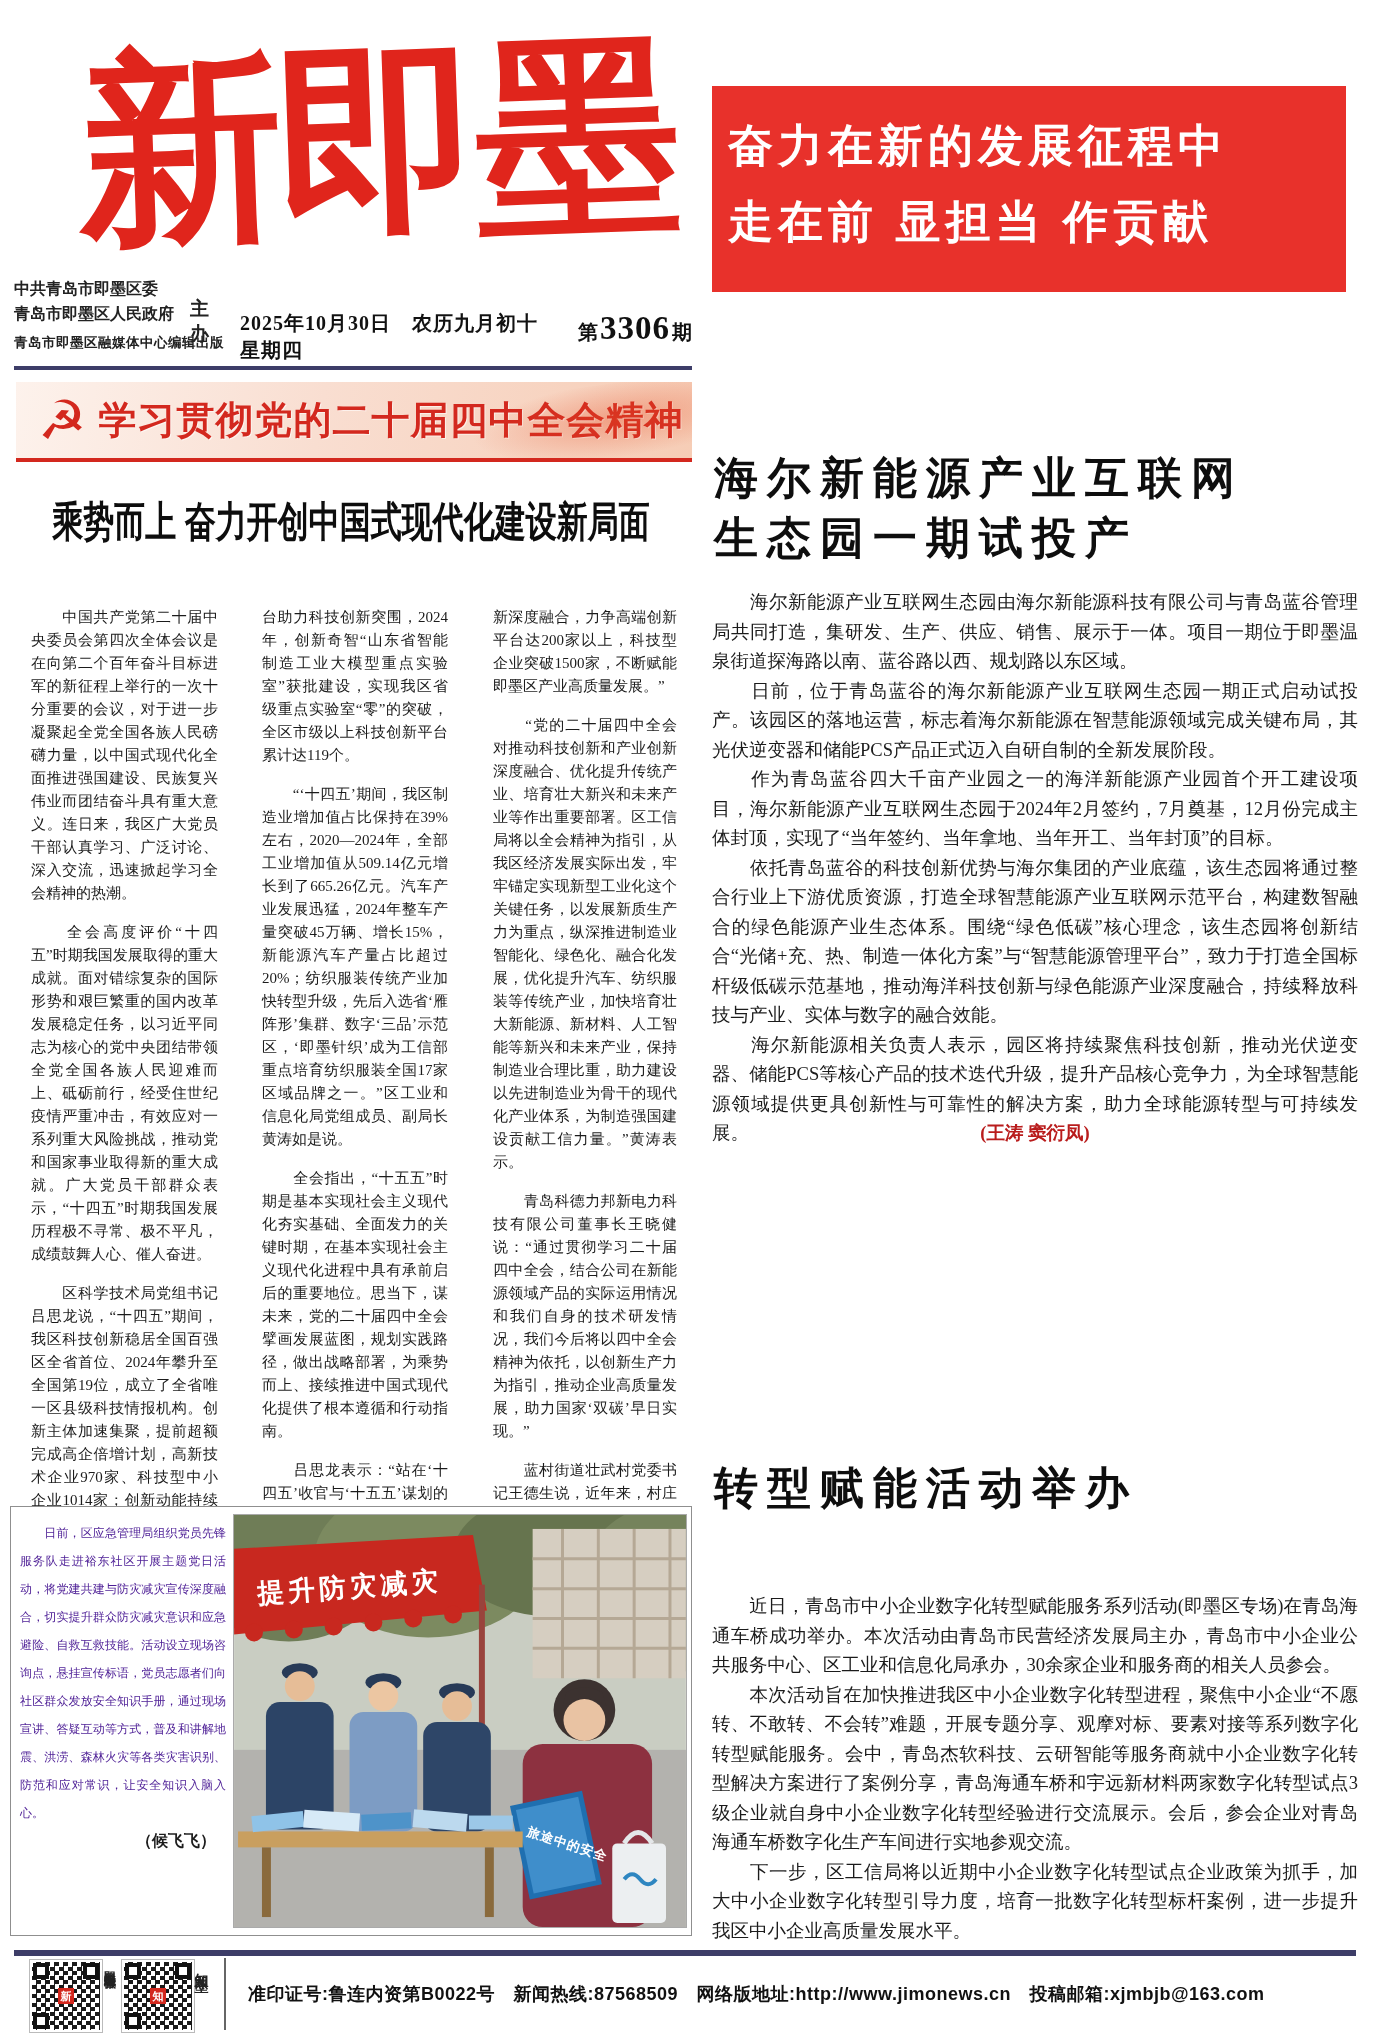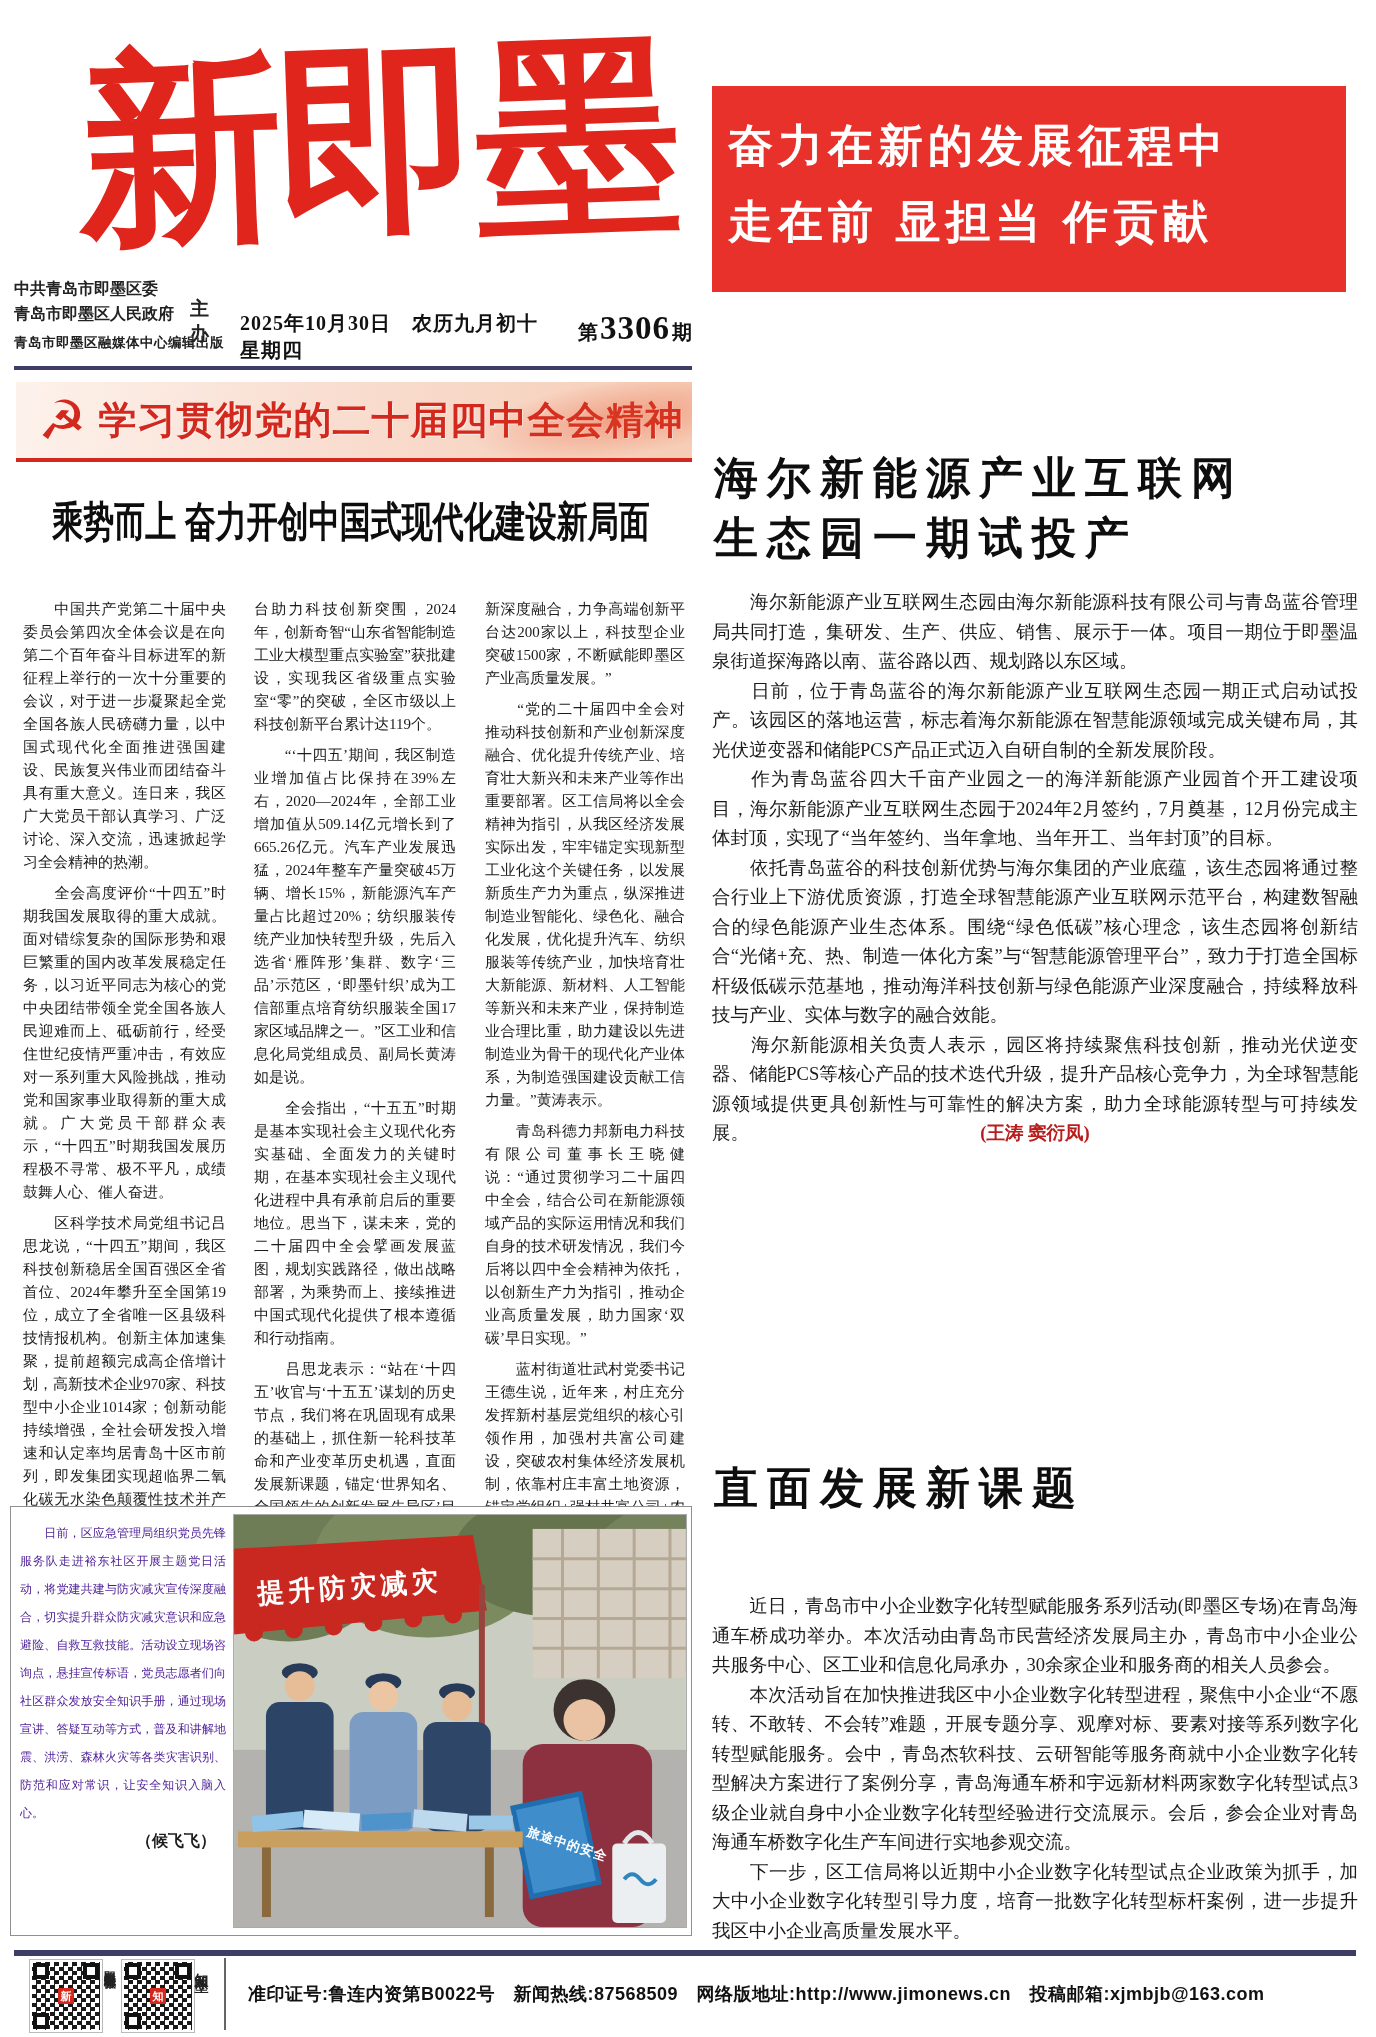--- a/index.html
+++ b/index.html
@@ -37,21 +37,21 @@
       transform:rotate(-8deg);}
   .emblem{font-size:54px;line-height:54px;color:#d3281e;margin-left:22px;}
   .banner-text{font-size:38px;font-weight:900;color:#d3281e;margin-left:12px;letter-spacing:1px;
       white-space:nowrap;text-shadow:1px 1px 0 rgba(255,255,255,.6);}
 
   
   .lead-headline{position:absolute;left:12px;top:494px;width:678px;text-align:center;
       font-size:31px;font-weight:900;color:#0d0d0d;letter-spacing:0px;white-space:nowrap;
       transform:scaleY(1.35);transform-origin:top center;}
   .body-col{position:absolute;top:590px;}
-  .body-col p{margin:8px;font-family:"Liberation Serif",serif;font-size:15px;line-height:23px;
+  .body-col p{margin:16px;font-family:"Liberation Serif",serif;font-size:15px;line-height:23px;
       text-align:justify;color:#1b1b1b;}
   .col1{left:15px;width:219px;}
   .col2{left:246px;width:218px;}
   .col3{left:477px;width:216px;}
 
   
   .photo-story{position:absolute;left:10px;top:1506px;width:682px;height:430px;
       border:1px solid #8f8f8f;box-sizing:border-box;background:#fff;}
   .story-text{position:absolute;left:9px;top:12px;width:206px;}
   .story-text p{margin:0;font-family:"Liberation Serif",serif;font-size:12px;line-height:28px;
@@ -227,21 +227,21 @@
         <p>　　海尔新能源产业互联网生态园由海尔新能源科技有限公司与青岛蓝谷管理局共同打造，集研发、生产、供应、销售、展示于一体。项目一期位于即墨温泉街道探海路以南、蓝谷路以西、规划路以东区域。</p>
         <p>　　日前，位于青岛蓝谷的海尔新能源产业互联网生态园一期正式启动试投产。该园区的落地运营，标志着海尔新能源在智慧能源领域完成关键布局，其光伏逆变器和储能PCS产品正式迈入自研自制的全新发展阶段。</p>
         <p>　　作为青岛蓝谷四大千亩产业园之一的海洋新能源产业园首个开工建设项目，海尔新能源产业互联网生态园于2024年2月签约，7月奠基，12月份完成主体封顶，实现了“当年签约、当年拿地、当年开工、当年封顶”的目标。</p>
         <p>　　依托青岛蓝谷的科技创新优势与海尔集团的产业底蕴，该生态园将通过整合行业上下游优质资源，打造全球智慧能源产业互联网示范平台，构建数智融合的绿色能源产业生态体系。围绕“绿色低碳”核心理念，该生态园将创新结合“光储+充、热、制造一体化方案”与“智慧能源管理平台”，致力于打造全国标杆级低碳示范基地，推动海洋科技创新与绿色能源产业深度融合，持续释放科技与产业、实体与数字的融合效能。</p>
         <p>　　海尔新能源相关负责人表示，园区将持续聚焦科技创新，推动光伏逆变器、储能PCS等核心产品的技术迭代升级，提升产品核心竞争力，为全球智慧能源领域提供更具创新性与可靠性的解决方案，助力全球能源转型与可持续发展。</p>
       </div>
     <div class="byline">(王涛 窦衍凤)</div>
   </div>
 
   <div class="r-head a2-head">
-    <div>直面发展新课题</div>
+    <div>转型赋能活动举办</div>
   </div>
   <div class="r-body a2-body">
     <div>
         <p>　　近日，青岛市中小企业数字化转型赋能服务系列活动(即墨区专场)在青岛海通车桥成功举办。本次活动由青岛市民营经济发展局主办，青岛市中小企业公共服务中心、区工业和信息化局承办，30余家企业和服务商的相关人员参会。</p>
         <p>　　本次活动旨在加快推进我区中小企业数字化转型进程，聚焦中小企业“不愿转、不敢转、不会转”难题，开展专题分享、观摩对标、要素对接等系列数字化转型赋能服务。会中，青岛杰软科技、云研智能等服务商就中小企业数字化转型解决方案进行了案例分享，青岛海通车桥和宇远新材料两家数字化转型试点3级企业就自身中小企业数字化转型经验进行交流展示。会后，参会企业对青岛海通车桥数字化生产车间进行实地参观交流。</p>
         <p>　　下一步，区工信局将以近期中小企业数字化转型试点企业政策为抓手，加大中小企业数字化转型引导力度，培育一批数字化转型标杆案例，进一步提升我区中小企业高质量发展水平。</p>
       </div>
   </div>
 
   <div class="footer-rule"></div>

